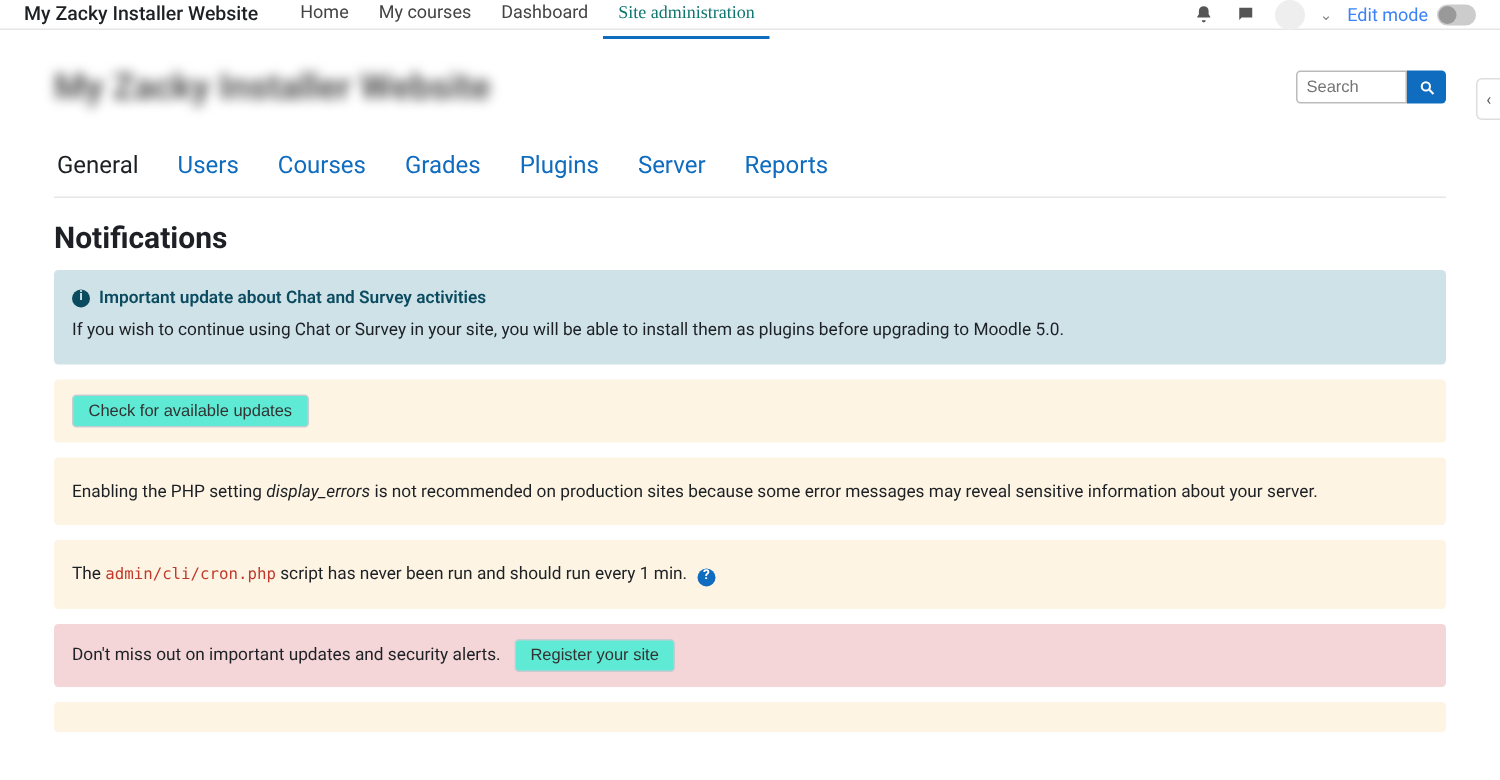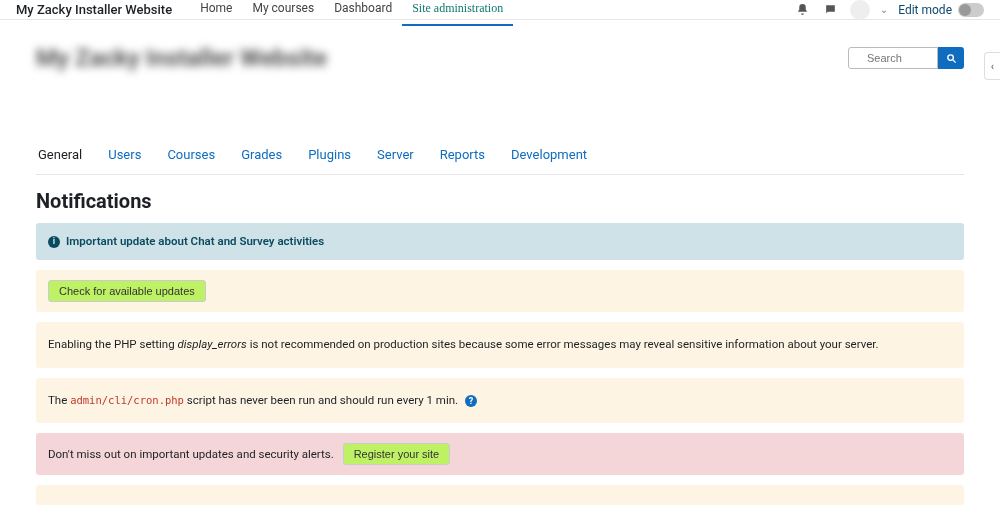--- a/index.html
+++ b/index.html
@@ -9,48 +9,48 @@
   
   .topbar { display: flex; align-items: center; height: 20px; border-bottom: 1px solid #e6e6e6; padding: 0 16px; }
   .brand { font-size: 13px; font-weight: 500; margin-right: 18px; }
   .topnav { display: flex; gap: 0; }
   .topnav-item { padding: 8px 10px; font-size: 12px; color: #444; cursor: pointer; border-bottom: 2px solid transparent; }
   .topnav-item.active { border-bottom: 2px solid #0f6cbf; color: #0f766e; font-family: Liberation Serif, serif; }
   .topbar-right { margin-left: auto; display: flex; align-items: center; gap: 10px; }
   .icon-btn { width: 18px; height: 18px; display: inline-flex; align-items: center; justify-content: center; color: #555; cursor: pointer; }
   .avatar { width: 20px; height: 20px; border-radius: 50%; background: #eee; display: inline-block; }
   .chev { font-size: 10px; color: #888; }
-  .editmode { display: flex; align-items: center; gap: 6px; font-size: 12px; color: #0c4a6e; }
+  .editmode { display: flex; align-items: center; gap: 6px; font-size: 12px; color: #3b82f6; }
   .toggle { width: 26px; height: 14px; border-radius: 7px; background: #ccc; position: relative; }
   .toggle::after { content:""; position:absolute; left:1px; top:1px; width:12px; height:12px; border-radius:50%; background:#999; }
 
   
   .page { padding: 24px 36px; }
   .blur-title { font-size: 24px; font-weight: 700; color: #555; filter: blur(4px); }
   .header-row { display:flex; align-items:center; }
   .search-wrap { margin-left:auto; display:flex; }
-  .search-input { width: 90px; height: 22px; border: 1px solid #bbb; border-radius: 3px 0 0 3px; padding: 0 18px; font-size: 11px; }
+  .search-input { width: 74px; height: 22px; border: 1px solid #bbb; border-radius: 3px 0 0 3px; padding: 0 6px; font-size: 11px; }
   .search-btn { width: 26px; height: 22px; background: #0f6cbf; border: none; border-radius: 0 3px 3px 0; color:#fff; display:flex; align-items:center; justify-content:center; cursor:pointer; }
 
   .admin-tabs { display:flex; gap: 22px; border-bottom: 1px solid #e6e6e6; margin-top: 20px; }
-  .admin-tab { font-size: 13px; padding: 8px 2px 10px; color: #0f6cbf; cursor:pointer; border-bottom: 2px solid transparent; margin-top: 47px; }
+  .admin-tab { font-size: 16px; padding: 8px 2px 10px; color: #0f6cbf; cursor:pointer; border-bottom: 2px solid transparent; }
   .admin-tab.active { color: #1d2125; border-bottom: 2px solid transparent; }
 
   h2.page-h { font-size: 20px; font-weight: 700; margin: 14px 0 10px; }
 
   .panel { border-radius: 3px; padding: 10px 12px; margin-bottom: 10px; font-size: 11.5px; line-height: 1.5; }
   .panel-info { background: #cfe2e8; }
   .panel-beige { background: #fdf4e3; }
   .panel-pink { background: #f4d6d8; }
   .panel p { margin: 4px 0; }
   .panel .title-row { display:flex; align-items:center; gap:6px; color:#0a4b5f; font-weight:600; font-size:11.5px; }
   .info-icon { width:12px; height:12px; border-radius:50%; background:#0a4b5f; color:#cfe2e8; display:inline-flex; align-items:center; justify-content:center; font-size:9px; font-weight:700; }
   .link { color:#0f6cbf; text-decoration: underline; cursor:pointer; }
 
-  .btn-grey { display:inline-block; background: #bef264; border:1px solid #c7ccd1; border-radius:3px; padding: 4px 10px; font-size:11px; color:#333; cursor:pointer; }
+  .btn-grey { display:inline-block; background: #5eead4; border:1px solid #c7ccd1; border-radius:3px; padding: 4px 10px; font-size:11px; color:#333; cursor:pointer; }
   .mono { font-family: ui-monospace, Menlo, Consolas, monospace; color: #c0392b; font-size: 10.5px; }
   .help-q { display:inline-flex; align-items:center; justify-content:center; width:12px; height:12px; border-radius:50%; background:#0f6cbf; color:#fff; font-size:9px; font-weight:700; margin-left:4px; cursor:pointer; }
 
   .drawer-tab { position: fixed; right: 0; top: 52px; width: 16px; height: 28px; border: 1px solid #ddd; border-right: none; border-radius: 4px 0 0 4px; background: #fff; display:flex; align-items:center; justify-content:center; font-size:11px; color:#555; cursor:pointer; }
 </style>
 </head>
 <body>
 
 <div class="topbar">
   <div class="brand">My Zacky Installer Website</div>
@@ -98,30 +98,30 @@
   </div>
 
   <div class="admin-tabs">
     <div class="admin-tab active">General</div>
     <div class="admin-tab">Users</div>
     <div class="admin-tab">Courses</div>
     <div class="admin-tab">Grades</div>
     <div class="admin-tab">Plugins</div>
     <div class="admin-tab">Server</div>
     <div class="admin-tab">Reports</div>
-    <div class="admin-tab">Development</div>
   </div>
 
   <h2 class="page-h">Notifications</h2>
 
   <div class="panel panel-info">
     <div class="title-row">
       <span class="info-icon">i</span>
       <span>Important update about Chat and Survey activities</span>
     </div>
+    <p>If you wish to continue using Chat or Survey in your site, you will be able to install them as plugins before upgrading to Moodle 5.0.</p>
   </div>
 
   <div class="panel panel-beige">
     <button class="btn-grey">Check for available updates</button>
   </div>
 
   <div class="panel panel-beige">
     <p>
       <span>Enabling the PHP setting </span><em>display_errors</em><span> is not recommended on production sites because some error messages may reveal sensitive information about your server.</span>
     </p>

